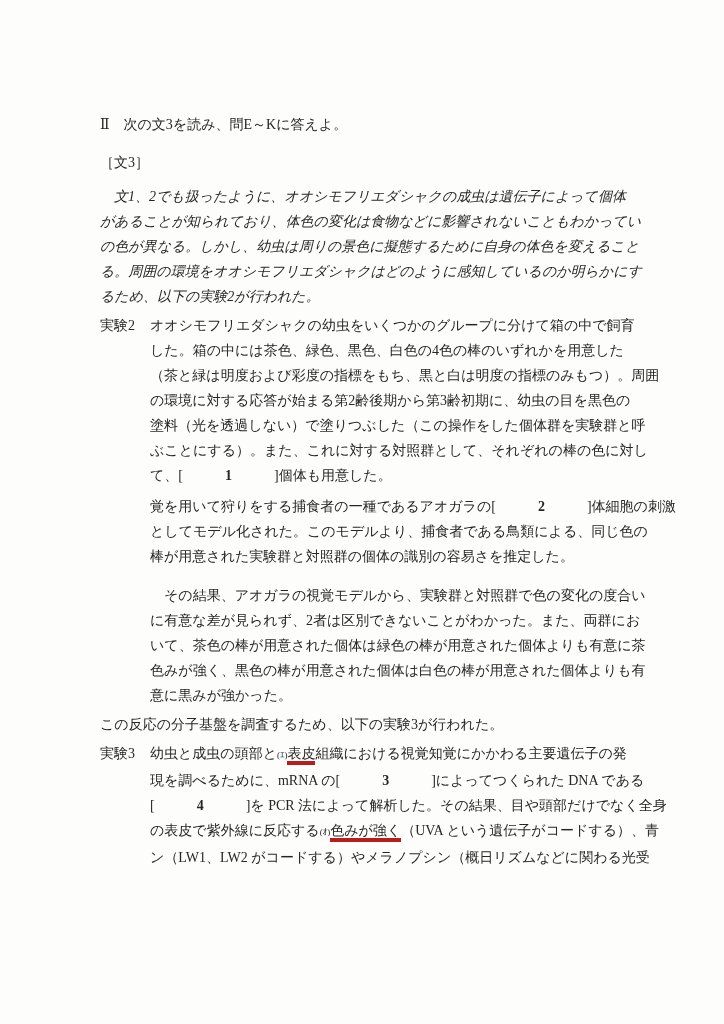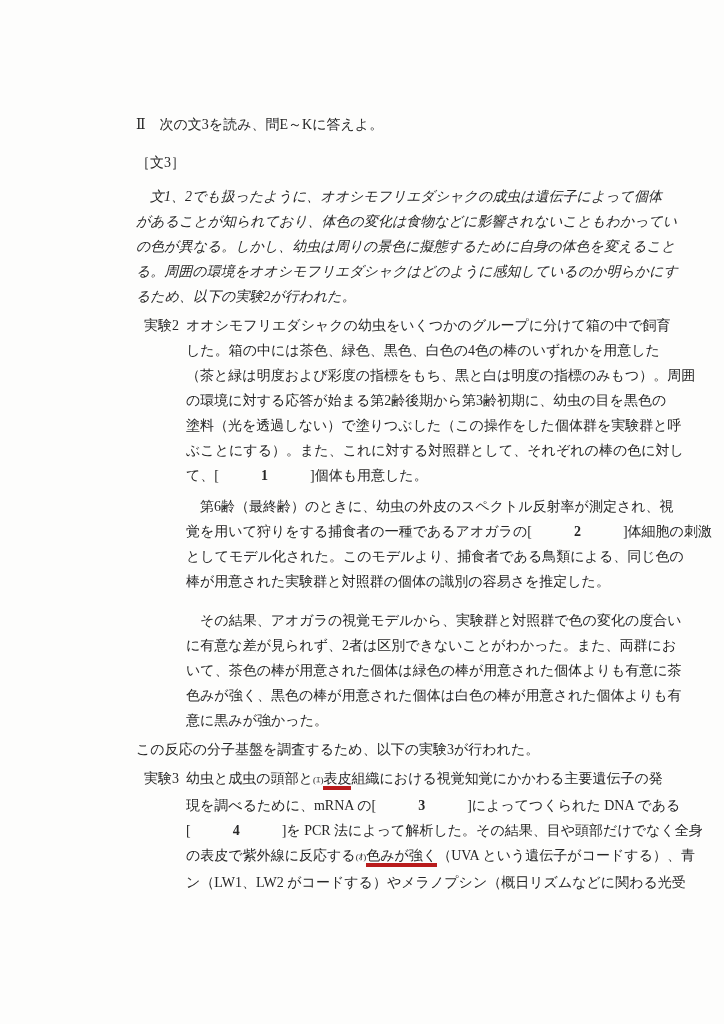--- a/index.html
+++ b/index.html
@@ -5,27 +5,27 @@
   html,body{margin:0;padding:0;}
   body{
     width:724px;height:1024px;background:#e9e9e9;
     font-family:"Liberation Serif","DejaVu Serif",serif;
   }
   .sheet{
     position:relative;width:724px;height:1024px;background:#fdfdfc;
     color:#262626;font-size:14px;line-height:25px;overflow:hidden;
   }
   .content{position:absolute;left:100px;top:112px;width:528px;}
-  .line{white-space:nowrap;margin-left:36px;}
+  .line{white-space:nowrap;}
   .header-line{margin-bottom:13px;}
   .section-label{margin-bottom:9px;}
   .intro{margin-bottom:4px;font-style:italic;}
   .exp{position:relative;margin-bottom:6px;}
   .exp3{margin-bottom:0;}
-  .exp-label{position:absolute;left:8px;top:0;}
+  .exp-label{position:absolute;left:0;top:0;}
   .exp-body{margin-left:50px;width:478px;}
   .body-para{margin-left:50px;width:478px;}
   .para-instar6{margin-bottom:14px;}
   .para-results{margin-bottom:4px;}
   .transition{margin-bottom:4px;}
   .b{font-weight:bold;}
   .u{border-bottom:4px solid #b91c1c;}
   .ann{font-size:9px;letter-spacing:0;}
 </style>
 </head>
@@ -53,21 +53,20 @@
           <div class="line"><span>した。箱の中には茶色、緑色、黒色、白色の4色の棒のいずれかを用意した</span></div>
           <div class="line"><span>（茶と緑は明度および彩度の指標をもち、黒と白は明度の指標のみもつ）。周囲</span></div>
           <div class="line"><span>の環境に対する応答が始まる第2齢後期から第3齢初期に、幼虫の目を黒色の</span></div>
           <div class="line"><span>塗料（光を透過しない）で塗りつぶした（この操作をした個体群を実験群と呼</span></div>
           <div class="line"><span>ぶことにする）。また、これに対する対照群として、それぞれの棒の色に対し</span></div>
           <div class="line"><span>て、[　　　</span><span class="b">1</span><span>　　　]個体も用意した。</span></div>
         </div>
     </div>
 
     <div class="body-para para-instar6">
-        <div class="line"><span>　第6齢（最終齢）のときに、幼虫の外皮のスペクトル反射率が測定され、視</span></div>
         <div class="line"><span>覚を用いて狩りをする捕食者の一種であるアオガラの[　　　</span><span class="b">2</span><span>　　　]体細胞の刺激</span></div>
         <div class="line"><span>としてモデル化された。このモデルより、捕食者である鳥類による、同じ色の</span></div>
         <div class="line"><span>棒が用意された実験群と対照群の個体の識別の容易さを推定した。</span></div>
       </div>
 
     <div class="body-para para-results">
         <div class="line"><span>　その結果、アオガラの視覚モデルから、実験群と対照群で色の変化の度合い</span></div>
         <div class="line"><span>に有意な差が見られず、2者は区別できないことがわかった。また、両群にお</span></div>
         <div class="line"><span>いて、茶色の棒が用意された個体は緑色の棒が用意された個体よりも有意に茶</span></div>
         <div class="line"><span>色みが強く、黒色の棒が用意された個体は白色の棒が用意された個体よりも有</span></div>

